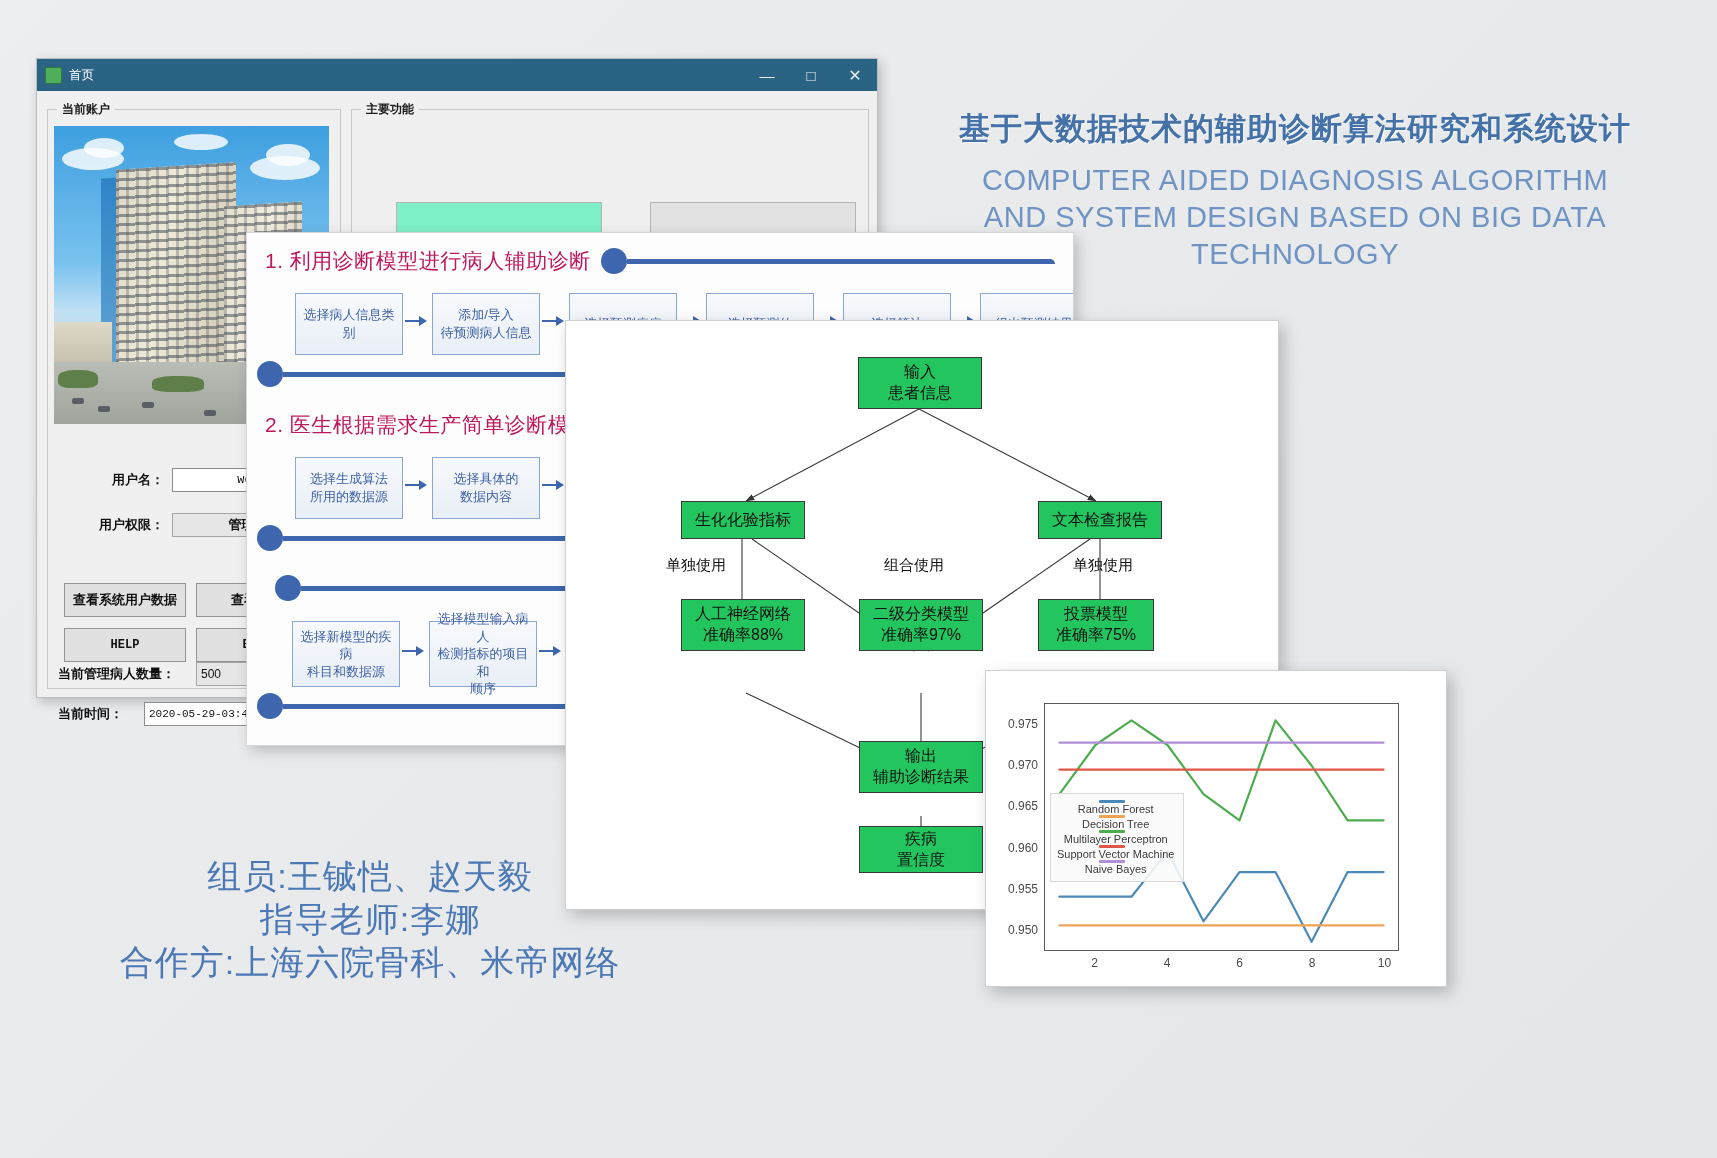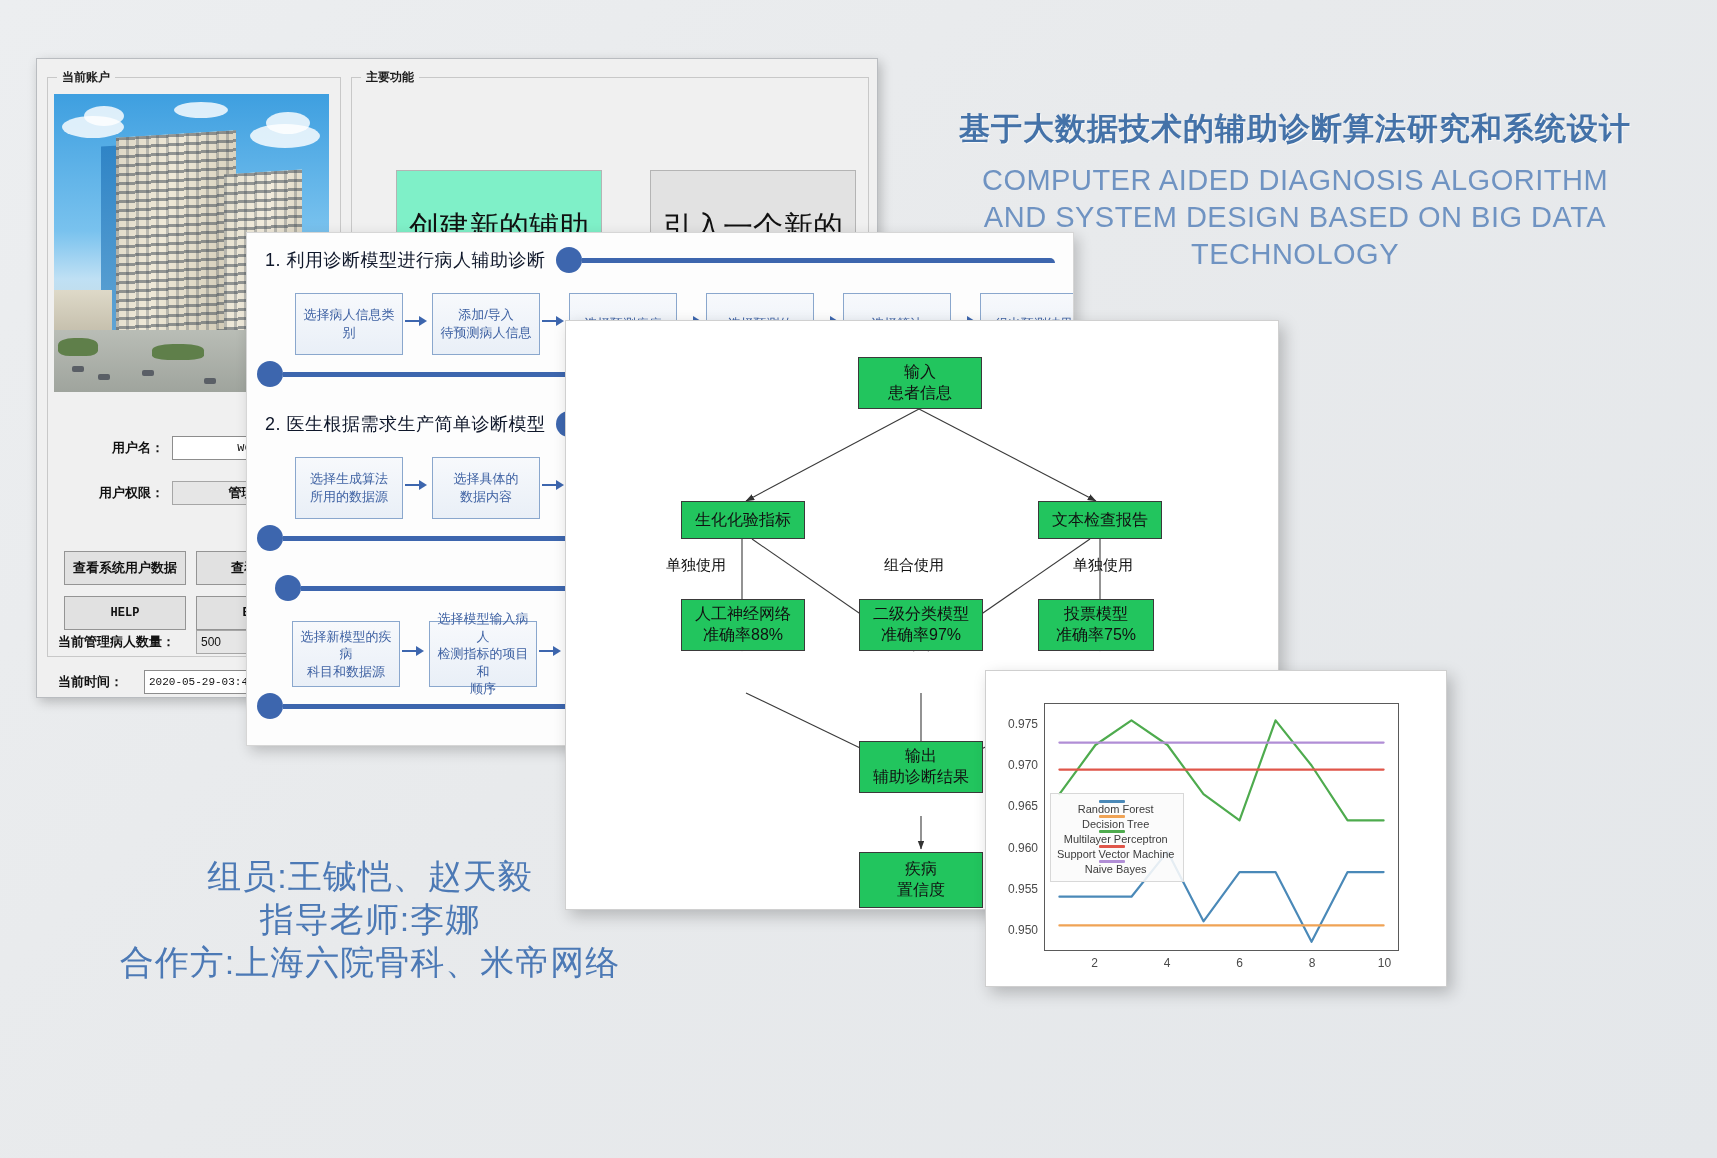--- a/index.html
+++ b/index.html
@@ -107,21 +107,21 @@
   #fc1{left:44px;top:92px;width:206px;height:150px;background:#7ff0c8;}
   #fc2{left:298px;top:92px;width:206px;height:150px;background:#e2e2e2;}
 
   
   #process-panel{
     position:absolute;left:246px;top:232px;width:826px;height:512px;
     background:#fdfdfd;border:1px solid #d6d6d6;
     box-shadow:4px 5px 13px rgba(0,0,0,.20);overflow:hidden;
   }
   .sec-head{position:absolute;display:flex;align-items:center;white-space:nowrap;}
-  .sec-title{font-size:18px;color:#0f172a;font-weight:500;letter-spacing:.5px;}
+  .sec-title{font-size:21px;color:#be185d;font-weight:500;letter-spacing:.5px;}
   .pin{width:26px;height:26px;border-radius:50%;background:#3d66ae;margin:0 0 0 10px;flex:none;}
   .rule{height:5px;background:#3d66ae;flex:1;min-width:40px;}
   .rule.top{border-radius:0 10px 0 0;}
   .sec-rowbar{position:absolute;display:flex;align-items:center;}
 
   .pbox{
     position:absolute;border:1px solid #8aa7cd;
     background:linear-gradient(#f7f9fc,#e9eff7);
     display:flex;align-items:center;justify-content:center;text-align:center;
     font-size:13px;line-height:1.35;color:#3f62a3;box-sizing:border-box;padding:3px;
@@ -162,20 +162,27 @@
     border:1px solid #d8d8d8;padding:6px 9px 6px 6px;
   }
   .legrow{display:flex;align-items:center;height:15px;flex-direction:column;}
   .legline{width:26px;height:2.6px;margin-right:8px;flex:none;border-radius:1px;}
   .legtext{font-size:11px;color:#3c3c3c;white-space:nowrap;}
 </style>
 </head>
 <body>
 
 <div id="app-window">
+  <div id="app-titlebar">
+    <div id="app-icon"></div>
+    <div id="app-title-text">首页</div>
+    <div class="winbtn">—</div>
+    <div class="winbtn">□</div>
+    <div class="winbtn close">✕</div>
+  </div>
   <div id="app-body">
 
     <div class="groupbox" id="gb-account">
       <div class="group-label">当前账户</div>
 
       <div id="hospital-photo">
         <div class="cloud" style="left:8px;top:22px;width:62px;height:22px;"></div>
         <div class="cloud" style="left:30px;top:12px;width:40px;height:20px;"></div>
         <div class="cloud" style="left:196px;top:30px;width:70px;height:24px;"></div>
         <div class="cloud" style="left:212px;top:18px;width:44px;height:22px;"></div>
@@ -316,21 +323,21 @@
 
   <div class="flabel" style="left:100px;top:235px;">单独使用</div>
   <div class="flabel" style="left:318px;top:235px;">组合使用</div>
   <div class="flabel" style="left:507px;top:235px;">单独使用</div>
 
   <div class="fbox" style="left:115px;top:278px;width:124px;height:52px;">人工神经网络<br>准确率88%</div>
   <div class="fbox" style="left:293px;top:278px;width:124px;height:52px;">二级分类模型<br>准确率97%</div>
   <div class="fbox" style="left:472px;top:278px;width:116px;height:52px;">投票模型<br>准确率75%</div>
 
   <div class="fbox" style="left:293px;top:420px;width:124px;height:52px;">输出<br>辅助诊断结果</div>
-  <div class="fbox" style="left:293px;top:531px;width:124px;height:56px;">疾病<br>置信度</div>
+  <div class="fbox" style="left:293px;top:505px;width:124px;height:47px;">疾病<br>置信度</div>
 </div>
 
 <div id="chart-panel">
   <div id="chart-inner">
     <svg id="chart-svg" viewBox="0 0 355 248" preserveAspectRatio="none" style="border:1.2px solid #5a5a5a;box-sizing:border-box;background:#fff">
         <polyline points="14.49,194.27 50.71,194.27 86.94,194.27 123.16,148.80 159.39,219.07 195.61,169.47 231.84,169.47 268.06,239.73 304.29,169.47 340.51,169.47" fill="none" stroke="#4a89b8" stroke-width="2.2" stroke-linejoin="round" stroke-linecap="round"></polyline>
         <polyline points="14.49,223.20 50.71,223.20 86.94,223.20 123.16,223.20 159.39,223.20 195.61,223.20 231.84,223.20 268.06,223.20 304.29,223.20 340.51,223.20" fill="none" stroke="#f0a355" stroke-width="2.2" stroke-linejoin="round" stroke-linecap="round"></polyline>
         <polyline points="14.49,90.93 50.71,41.33 86.94,16.53 123.16,41.33 159.39,90.93 195.61,117.39 231.84,16.53 268.06,62.00 304.29,117.39 340.51,117.39" fill="none" stroke="#4eab4e" stroke-width="2.2" stroke-linejoin="round" stroke-linecap="round"></polyline>
         <polyline points="14.49,66.13 50.71,66.13 86.94,66.13 123.16,66.13 159.39,66.13 195.61,66.13 231.84,66.13 268.06,66.13 304.29,66.13 340.51,66.13" fill="none" stroke="#e0564a" stroke-width="2.2" stroke-linejoin="round" stroke-linecap="round"></polyline>
         <polyline points="14.49,38.85 50.71,38.85 86.94,38.85 123.16,38.85 159.39,38.85 195.61,38.85 231.84,38.85 268.06,38.85 304.29,38.85 340.51,38.85" fill="none" stroke="#b18ed6" stroke-width="2.2" stroke-linejoin="round" stroke-linecap="round"></polyline>

